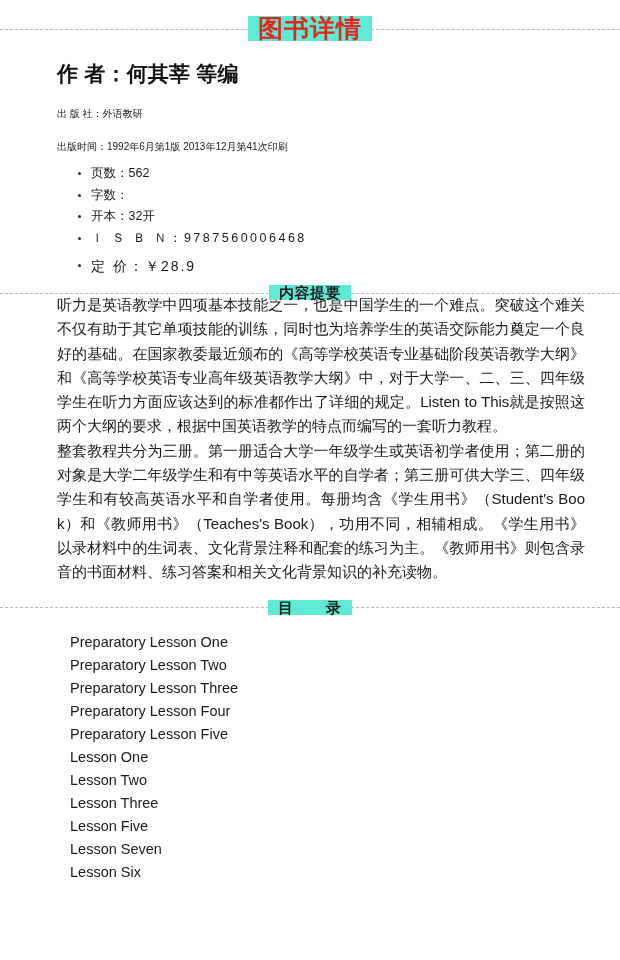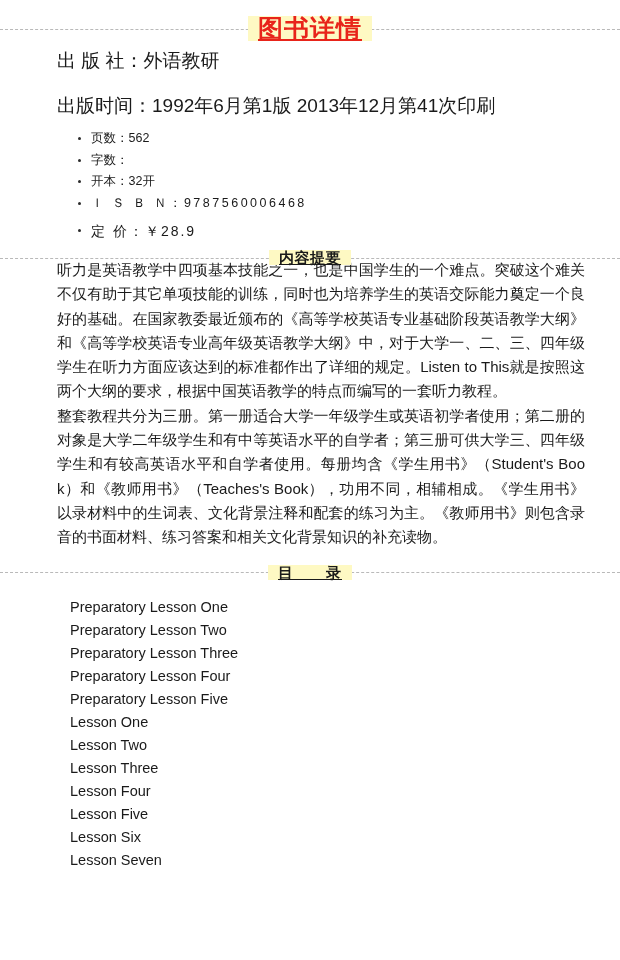--- a/index.html
+++ b/index.html
@@ -35,25 +35,24 @@
   .divider::before {
     content: "";
     position: absolute;
     left: 0;
     right: 0;
     top: 50%;
     border-top: 1px dashed #b9b9b9;
   }
   .divider .heading {
     position: relative;
-    background: #fef9c3;
+    background: #5eead4;
     padding: 0 10px;
     white-space: nowrap;
     line-height: 1;
-    text-decoration: underline;
   }
 
   .title-main {
     color: #e8241a;
     font-size: 25px;
     font-weight: bold;
     letter-spacing: 1px;
   }
   .section-heading {
     color: #1a1a1a;
@@ -76,21 +75,21 @@
   }
   .author-line {
     font-size: 21px;
     font-weight: bold;
     color: #111111;
     margin-top: 31px;
     letter-spacing: 0.2px;
     white-space: nowrap;
   }
   .meta-line {
-    font-size: 19px;
+    font-size: 10px;
     color: #1a1a1a;
     margin-top: 19px;
     white-space: nowrap;
   }
 
   .specs {
     list-style: none;
     margin: 13px 0 0 0;
     padding: 0 0 0 21px;
   }
@@ -163,20 +162,21 @@
 
 <div class="page">
 
   <div class="top-title-wrap">
     <div class="divider">
       <span class="heading title-main">图书详情</span>
     </div>
   </div>
 
   <div class="meta">
+    <div class="author-line">作 者：何其莘 等编</div>
 
     <div class="meta-line">出 版 社：外语教研</div>
 
     <div class="meta-line">出版时间：1992年6月第1版  2013年12月第41次印刷</div>
 
     <ul class="specs">
       <li>页数：562</li>
       <li>字数：</li>
       <li>开本：32开</li>
       <li class="isbn-sp">Ｉ Ｓ Ｂ Ｎ：9787560006468</li>
@@ -200,20 +200,19 @@
     </div>
     <ul class="toc-list">
       <li>Preparatory Lesson One</li>
       <li>Preparatory Lesson Two</li>
       <li>Preparatory Lesson Three</li>
       <li>Preparatory Lesson Four</li>
       <li>Preparatory Lesson Five</li>
       <li>Lesson One</li>
       <li>Lesson Two</li>
       <li>Lesson Three</li>
-      <li>Lesson Four</li>
       <li>Lesson Five</li>
+      <li>Lesson Seven</li>
       <li>Lesson Six</li>
-      <li>Lesson Seven</li>
     </ul>
   </div>
 
 </div>
 
 </body></html>

